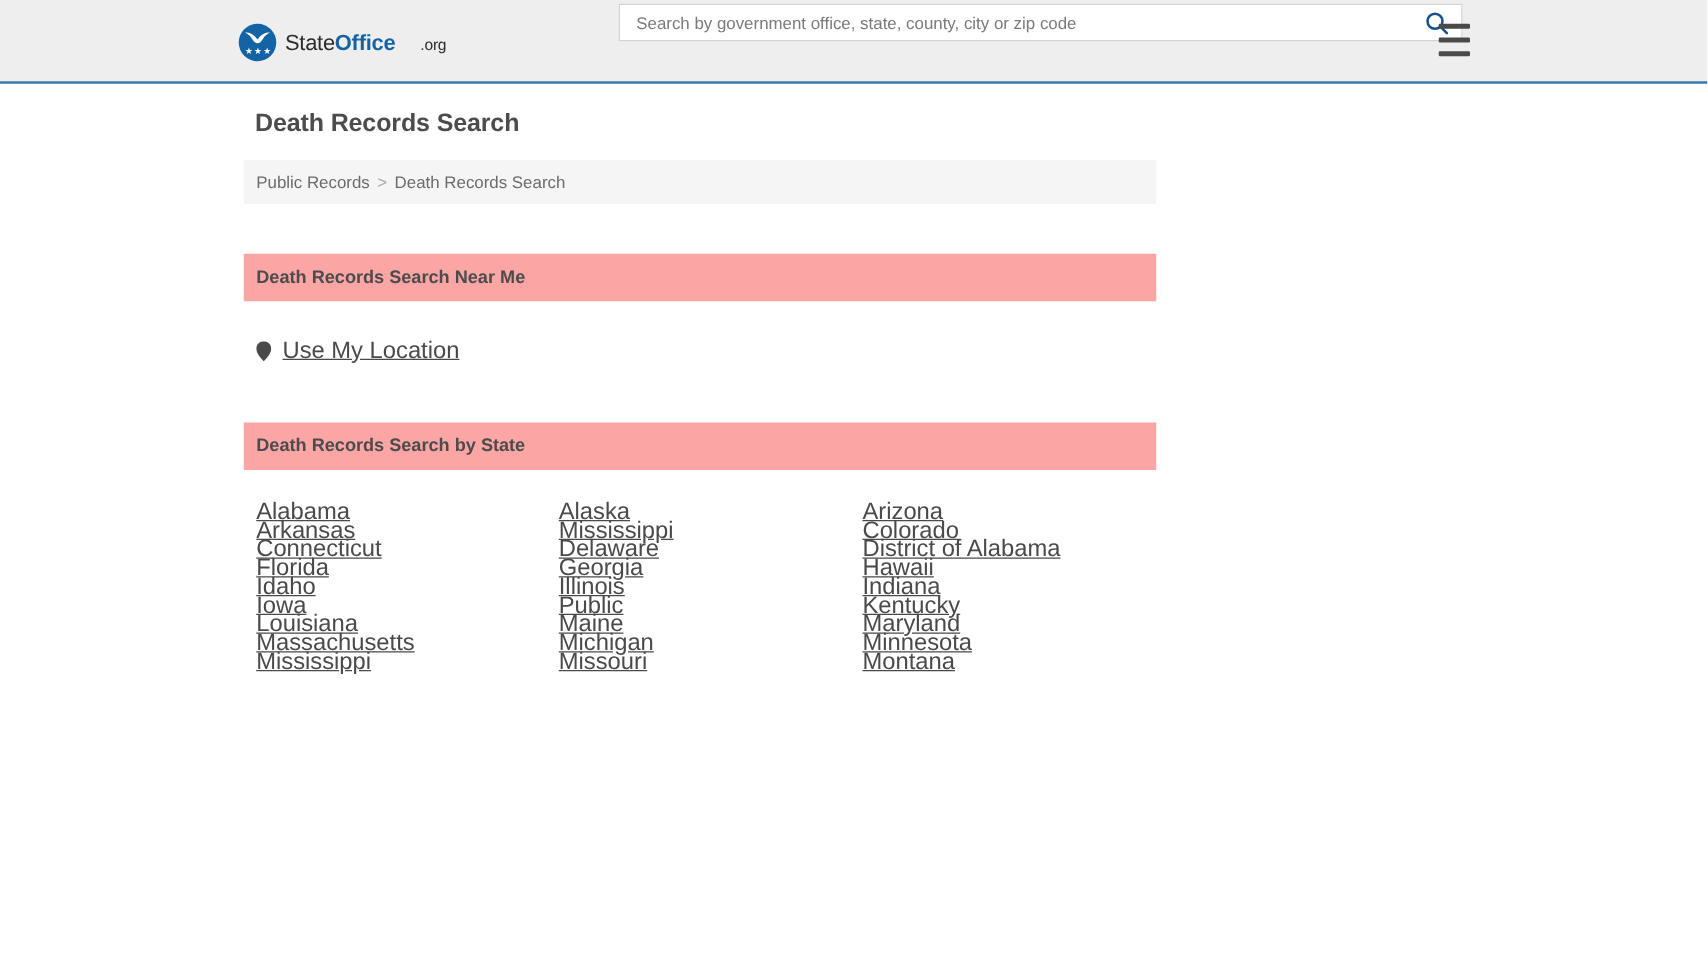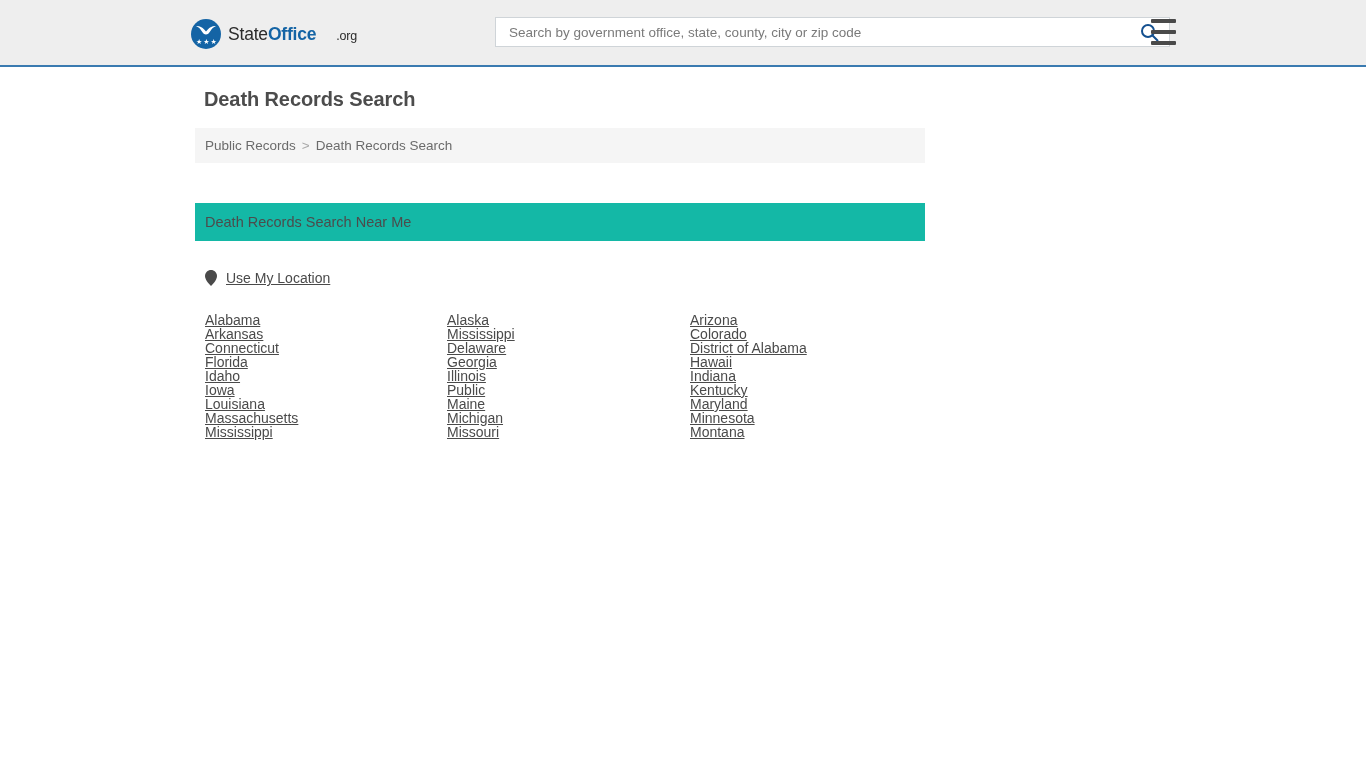--- a/index.html
+++ b/index.html
@@ -54,21 +54,21 @@
     font-size: 17.5px;
     letter-spacing: -0.2px;
     white-space: nowrap;
   }
   .logo-text .t-county { color: #2b2b2b; }
   .logo-text .t-office { color: #1464a5; font-weight: bold; text-align: center; }
   .logo-text .t-org { color: #2b2b2b; font-size: 12.5px; margin-left: 20px; }
 
   .search-wrap {
     position: absolute;
-    left: 495px; top: 17px;
+    left: 495px; top: 3px;
     width: 675px; height: 30px;
     background: #ffffff;
     border: 1px solid #cfd4d8;
     display: flex;
     align-items: center;
   }
   .search-input {
     flex: 1 1 auto;
     border: 0;
     outline: 0;
@@ -136,41 +136,41 @@
   .breadcrumb .sep { margin: 0 6px; color: #a8a8a8; }
   .intro {
     padding: 0 10px;
     margin-top: 19px;
     font-size: 13.8px;
     line-height: 20px;
     color: #575757;
     width: 716px;
   }
   .section-head {
-    background: #14b8a6;
+    background: #fca5a5;
     height: 38px;
     display: flex;
     align-items: center;
     padding-left: 10px;
     font-size: 14.5px;
-    font-weight: normal;
+    font-weight: bold;
     color: #4c4c4c;
   }
   .sec-near { margin-top: 40px; }
   .sec-state { margin-top: 46px; }
 
   .near-row {
     display: flex;
     align-items: center;
     padding-left: 10px;
     margin-top: 29px;
   }
   .pin-icon { width: 12px; height: 16px; margin-right: 9px; flex: 0 0 auto; }
   .link {
-    font-size: 14px;
+    font-size: 19px;
     color: #4a4a4a;
     text-decoration: underline;
     cursor: pointer;
     text-align: center;
   }
 
   .state-grid {
     margin-top: 27px;
     padding-left: 10px;
     display: grid;
@@ -228,20 +228,21 @@
 
     <div class="section-head sec-near">Death Records Search Near Me</div>
 
     <div class="near-row">
       <svg class="pin-icon" viewBox="0 0 12 16">
         <path d="M6 0 C2.7 0 0 2.7 0 6 C0 10.5 6 16 6 16 C6 16 12 10.5 12 6 C12 2.7 9.3 0 6 0 Z" fill="#4a4a4a"></path>
       </svg>
       <span class="link">Use My Location</span>
     </div>
 
+    <div class="section-head sec-state">Death Records Search by State</div>
 
     <div class="state-grid">
         <div class="state-cell"><span class="link">Alabama</span></div>
         <div class="state-cell"><span class="link">Alaska</span></div>
         <div class="state-cell"><span class="link">Arizona</span></div>
         <div class="state-cell"><span class="link">Arkansas</span></div>
         <div class="state-cell"><span class="link">Mississippi</span></div>
         <div class="state-cell"><span class="link">Colorado</span></div>
         <div class="state-cell"><span class="link">Connecticut</span></div>
         <div class="state-cell"><span class="link">Delaware</span></div>

